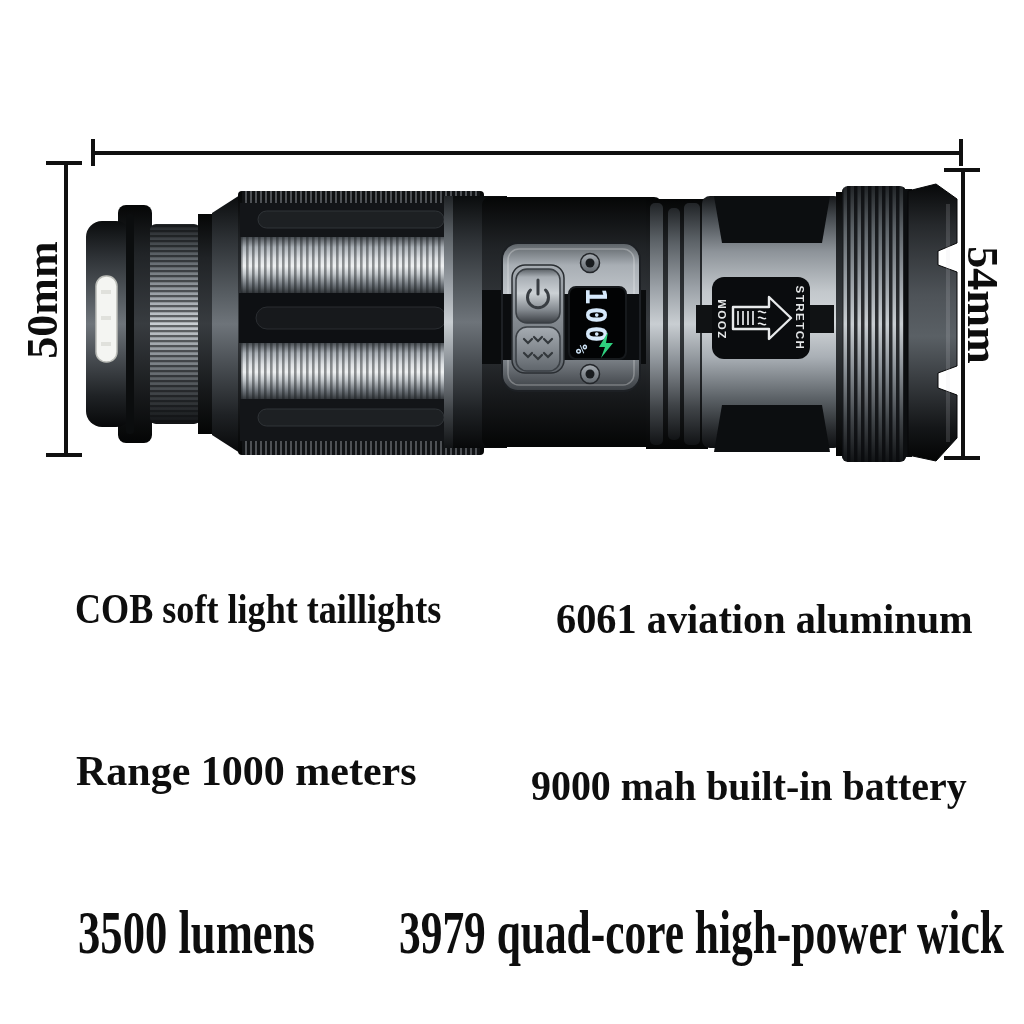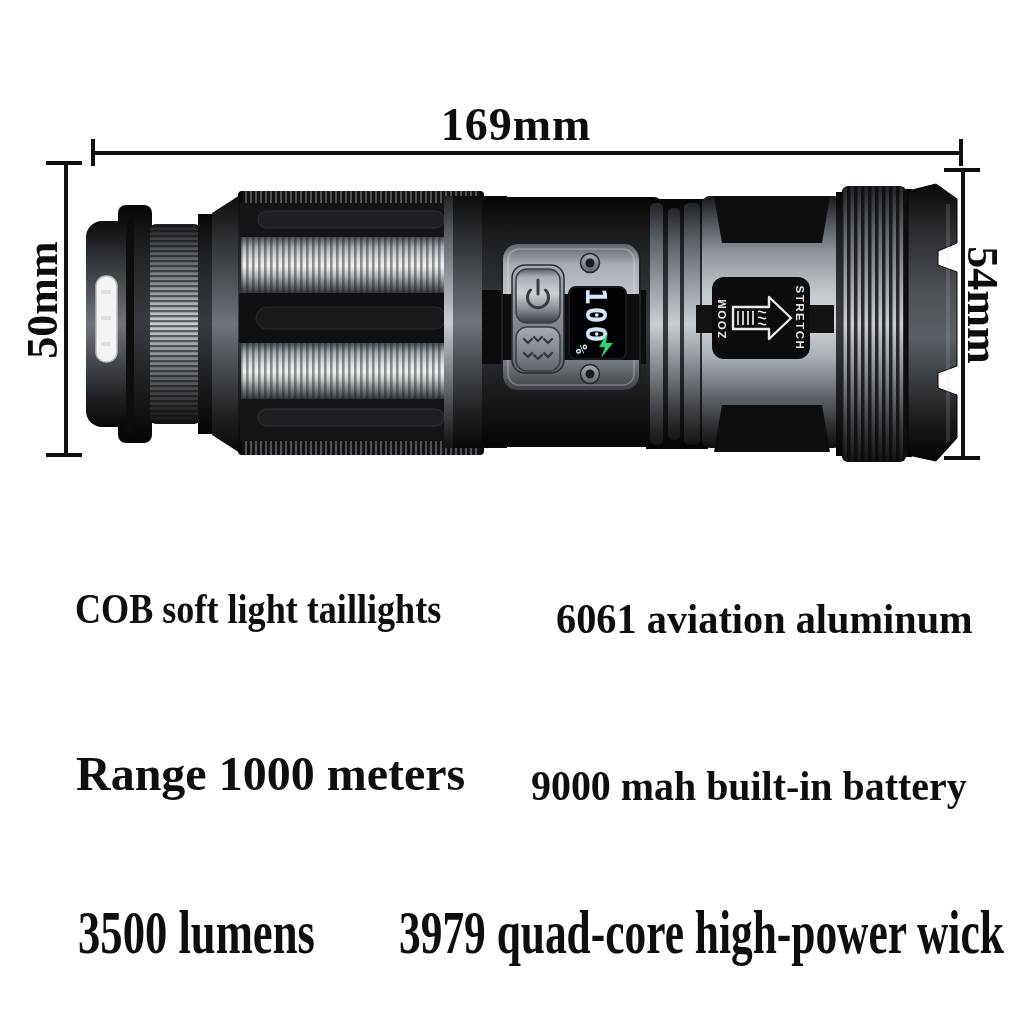--- a/index.html
+++ b/index.html
@@ -16,21 +16,21 @@
   #label-50  { left:-27px; top:276px; width:140px; height:48px; line-height:48px;
                font-size:44px; transform:rotate(-90deg); }
   #label-54  { left:912px; top:281px; width:140px; height:48px; line-height:48px;
                font-size:44px; transform:rotate(90deg); }
   .feature {
     position:absolute; font-weight:700; color:#0e0e0e; white-space:nowrap;
     transform-origin:left top; line-height:1.1;
   }
   #feat-r1l { left:75px;  top:586px; font-size:42px; transform:scaleX(0.86); }
   #feat-r1r { left:556px; top:596px; font-size:42px; transform:scaleX(0.96); }
-  #feat-r2l { left:76px;  top:748px; font-size:48px; }
+  #feat-r2l { left:76px;  top:748px; font-size:42px; }
   #feat-r2r { left:531px; top:763px; font-size:42px; transform:scaleX(0.95); }
   #feat-r3l { left:78px;  top:898px; font-size:62px; transform:scaleX(0.72); }
   #feat-r3r { left:399px; top:898px; font-size:62px; transform:scaleX(0.70); }
   svg { position:absolute; left:0; top:0; }
 </style>
 </head>
 <body>
 
 <div id="canvas">
 
@@ -243,21 +243,20 @@
         <path d="M 908,191 L 936,184 L 957,199 L 957,243 L 938,251 L 938,265 L 957,272
                  L 957,366 L 938,373 L 938,388 L 957,395 L 957,438 L 936,461 L 908,455 Z" fill="url(#gBezel)" stroke="#060708" stroke-width="1"></path>
         <rect x="946" y="204" width="4" height="238" fill="rgba(215,220,224,0.16)"></rect>
       </g>
     </g>
   </svg>
 
   <div class="dim-line" style="left:93px; top:151px; width:868px; height:4px;"></div>
   <div class="dim-line" style="left:91px; top:139px; width:4px; height:27px;"></div>
   <div class="dim-line" style="left:959px; top:139px; width:4px; height:27px;"></div>
-  <div class="dim-label" id="label-169">169mm</div>
 
   <div class="dim-line" style="left:64px; top:163px; width:4px; height:292px;"></div>
   <div class="dim-line" style="left:46px; top:161px; width:36px; height:4px;"></div>
   <div class="dim-line" style="left:46px; top:453px; width:36px; height:4px;"></div>
   <div class="dim-label" id="label-50">50mm</div>
 
   <div class="dim-line" style="left:961px; top:170px; width:4px; height:288px;"></div>
   <div class="dim-line" style="left:944px; top:168px; width:36px; height:4px;"></div>
   <div class="dim-line" style="left:944px; top:456px; width:36px; height:4px;"></div>
   <div class="dim-label" id="label-54">54mm</div>

